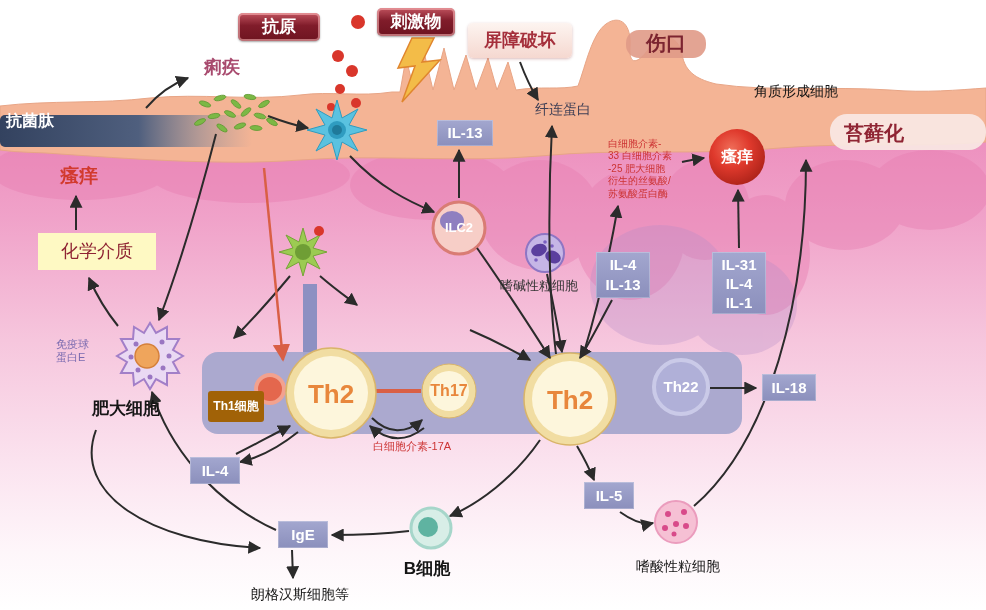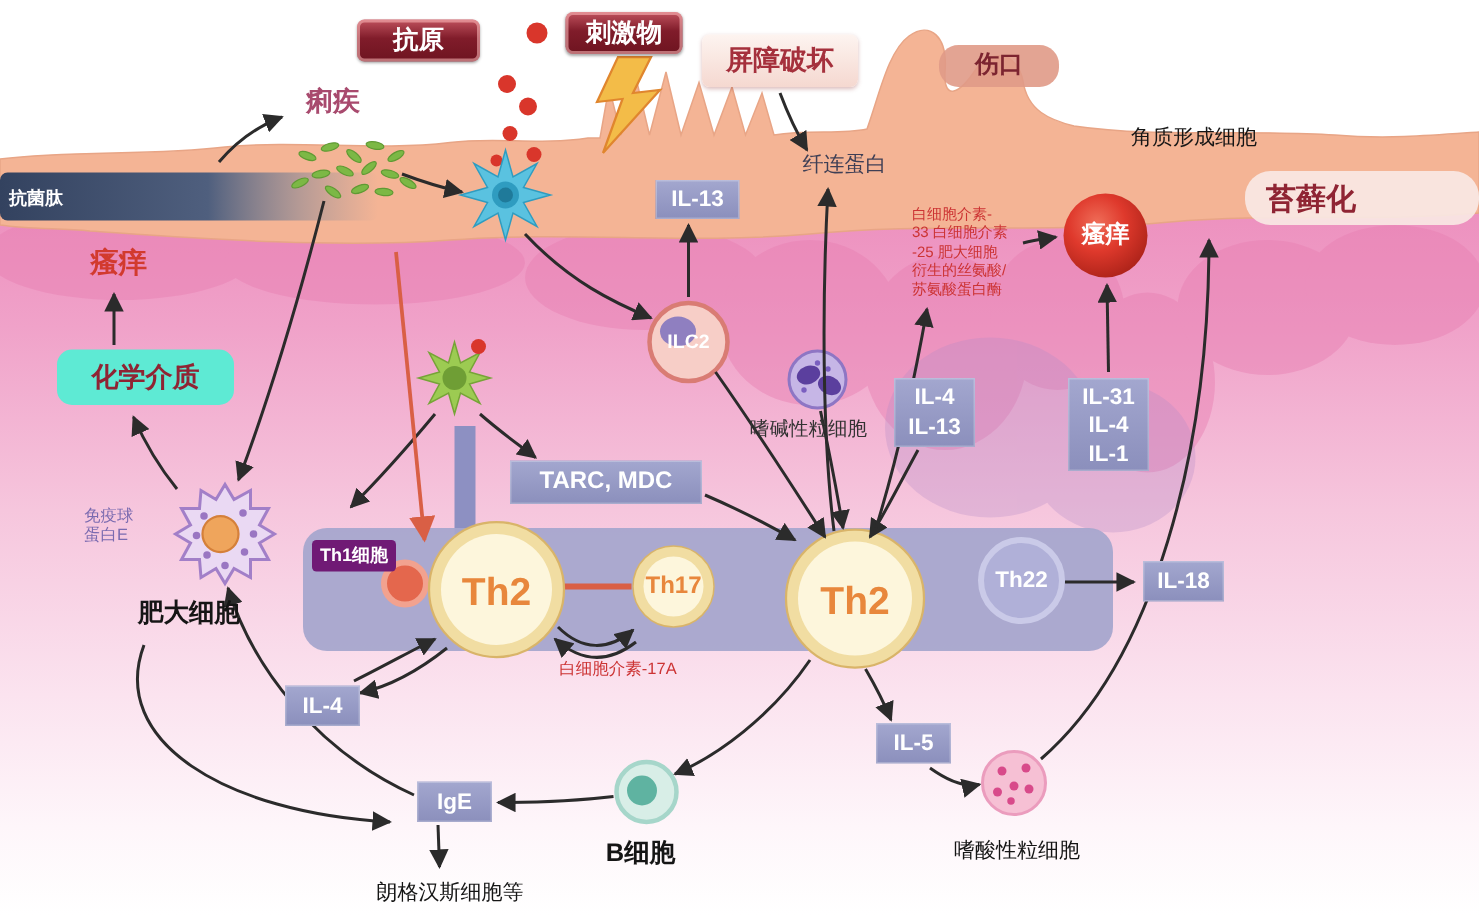--- a/index.html
+++ b/index.html
@@ -10,21 +10,21 @@
   .lbl{position:absolute;display:flex;align-items:center;justify-content:center;
        text-align:center;white-space:pre-line;line-height:1.18}
   .left{justify-content:flex-start;text-align:left}
   .chip-dark{background:linear-gradient(180deg,#c0525e,#801c2a 45%,#6e1420);color:#fff;
        border-radius:5px;font-weight:bold;font-size:17px;
        box-shadow:inset 0 0 0 2px rgba(255,190,190,.55),0 1px 2px rgba(0,0,0,.35)}
   .chip-light{background:linear-gradient(180deg,#fdf4f0,#f5d8d0);color:#a5303c;border-radius:5px;
        font-weight:bold;font-size:18px;box-shadow:0 1px 3px rgba(150,60,60,.35)}
   .chip-purple{background:linear-gradient(180deg,#a3a7cf,#8b8fbc);color:#fff;border-radius:0;
        font-weight:bold;font-size:15px;box-shadow:inset 0 0 0 1px rgba(255,255,255,.25)}
-  .chip-pink{background:#5eead4;color:#8f2433;border-radius:10px;font-weight:bold;font-size:18px}
+  .chip-pink{background:#fef9c3;color:#8f2433;border-radius:0;font-weight:normal;font-size:18px}
   .t-darkred{color:#8f2433;font-weight:bold}
   .t-red{color:#d23a2e;font-weight:bold}
   .t-white{color:#fff;font-weight:bold}
   .t-black{color:#151515}
   .t-orange{color:#e8873c;font-weight:bold}
 </style>
 </head>
 <body>
 
 <div id="stage">
@@ -233,44 +233,43 @@
     <path d="M470,330 C498,342 516,352 530,360"></path>
     <path d="M520,62 C526,78 532,90 538,100"></path>
     <path d="M292,550 L293,578"></path>
   </g>
   <path d="M264,168 L283,360" fill="none" stroke="#d95f45" stroke-width="2.5" marker-end="url(#ahO)"></path>
 </svg>
 
 <div class="lbl chip-dark" style="left:238px;top:13px;width:82px;height:28px">抗原</div>
 <div class="lbl chip-dark" style="left:377px;top:8px;width:78px;height:28px">刺激物</div>
 <div class="lbl chip-light" style="left:468px;top:23px;width:104px;height:35px">屏障破坏</div>
-<div class="lbl" style="left:626px;top:30px;width:80px;height:28px;color:#7c2430;font-weight:bold;font-size:16px">伤口</div>
+<div class="lbl" style="left:626px;top:30px;width:80px;height:28px;color:#7c2430;font-weight:bold;font-size:20px">伤口</div>
 <div class="lbl" style="left:190px;top:55px;width:64px;height:26px;color:#a84a6e;font-weight:bold;font-size:18px">痢疾</div>
-<div class="lbl left t-white" style="left:6px;top:119px;width:110px;height:26px;font-size:12px">抗菌肽</div>
+<div class="lbl left t-white" style="left:6px;top:108px;width:110px;height:26px;font-size:16px">抗菌肽</div>
 <div class="lbl t-red" style="left:48px;top:162px;width:62px;height:28px;font-size:19px">瘙痒</div>
 <div class="lbl chip-pink" style="left:38px;top:233px;width:118px;height:37px">化学介质</div>
 <div class="lbl chip-purple" style="left:437px;top:120px;width:56px;height:26px">IL-13</div>
 <div class="lbl" style="left:526px;top:98px;width:74px;height:22px;color:#3f3f55;font-size:14px">纤连蛋白</div>
 <div class="lbl t-black" style="left:744px;top:80px;width:104px;height:22px;font-size:14px">角质形成细胞</div>
 <div class="lbl t-darkred" style="left:836px;top:120px;width:76px;height:28px;font-size:20px">苔藓化</div>
 <div class="lbl t-white" style="left:709px;top:143px;width:56px;height:28px;font-size:16px">瘙痒</div>
 <div class="lbl left" style="left:608px;top:134px;width:80px;height:70px;color:#cc3333;font-size:10px;line-height:12.5px">白细胞介素-
 33 白细胞介素
 -25 肥大细胞
 衍生的丝氨酸/
 苏氨酸蛋白酶</div>
 <div class="lbl t-white" style="left:433px;top:215px;width:52px;height:26px;font-size:13px">ILC2</div>
 <div class="lbl" style="left:484px;top:276px;width:110px;height:20px;color:#333;font-size:13px">嗜碱性粒细胞</div>
 <div class="lbl chip-purple" style="left:596px;top:252px;width:54px;height:46px;line-height:20px">IL-4
 IL-13</div>
 <div class="lbl chip-purple" style="left:712px;top:252px;width:54px;height:62px;line-height:19px">IL-31
 IL-4
 IL-1</div>
-<div class="lbl chip-purple" style="left:340px;top:307px;width:128px;height:29px;font-size:16px">TARC, MDC</div>
-<div class="lbl t-white" style="left:208px;top:360px;width:56px;height:21px;font-size:12px;background:#701a75;border-radius:3px">Th1细胞</div>
+<div class="lbl t-white" style="left:208px;top:391px;width:56px;height:31px;font-size:12px;background:#a16207;border-radius:3px">Th1细胞</div>
 <div class="lbl t-orange" style="left:301px;top:379px;width:60px;height:30px;font-size:26px">Th2</div>
 <div class="lbl t-orange" style="left:426px;top:380px;width:46px;height:22px;font-size:16px">Th17</div>
 <div class="lbl t-orange" style="left:540px;top:385px;width:60px;height:30px;font-size:26px">Th2</div>
 <div class="lbl t-white" style="left:656px;top:376px;width:50px;height:22px;font-size:15px">Th22</div>
 <div class="lbl chip-purple" style="left:762px;top:374px;width:54px;height:27px">IL-18</div>
 <div class="lbl left" style="left:56px;top:335px;width:54px;height:32px;color:#7b6bb0;font-size:11px">免疫球
 蛋白E</div>
 <div class="lbl t-black" style="left:80px;top:397px;width:92px;height:24px;font-size:17px;font-weight:bold">肥大细胞</div>
 <div class="lbl chip-purple" style="left:190px;top:457px;width:50px;height:27px">IL-4</div>
 <div class="lbl" style="left:364px;top:438px;width:96px;height:16px;color:#cc3333;font-size:11px">白细胞介素-17A</div>

